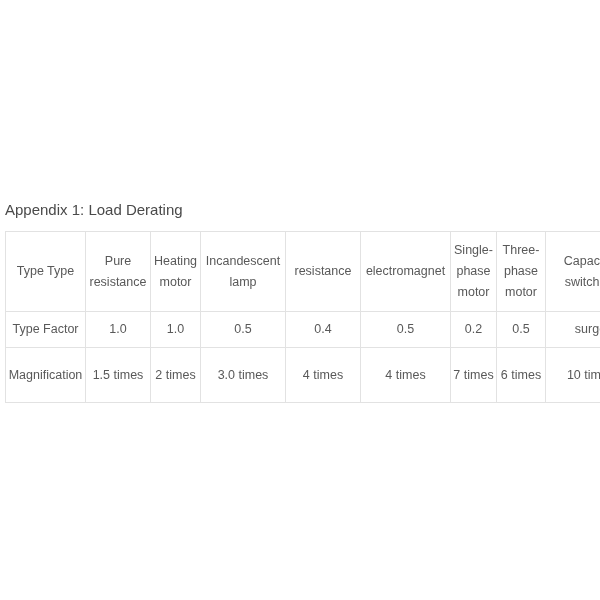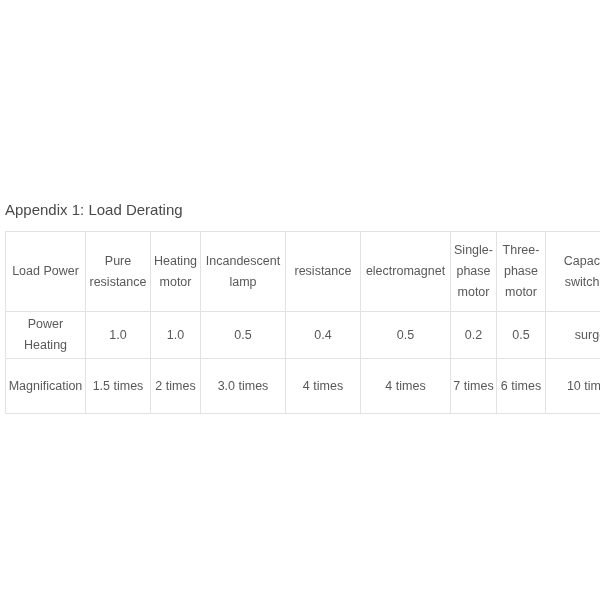--- a/index.html
+++ b/index.html
@@ -69,32 +69,32 @@
       <col class="c2">
       <col class="c3">
       <col class="c4">
     <col class="c5">
       <col class="c6">
       <col class="c7">
       <col class="c8">
   </colgroup>
   <tbody>
     <tr class="header-row">
-      <td>Load Power</td>
+      <td>Type Type</td>
       <td>Pure resistance</td>
       <td>Heating motor</td>
       <td>Incandescent lamp</td>
       <td>resistance</td>
       <td>electromagnet</td>
       <td>Single-phase motor</td>
       <td>Three-phase motor</td>
       <td>Capacitor switching</td>
     </tr>
     <tr class="factor-row">
-      <td>Power Heating</td>
+      <td>Type Factor</td>
       <td>1.0</td>
       <td>1.0</td>
       <td>0.5</td>
       <td>0.4</td>
       <td>0.5</td>
       <td>0.2</td>
       <td>0.5</td>
       <td>surge</td>
     </tr>
     <tr class="magnification-row">

